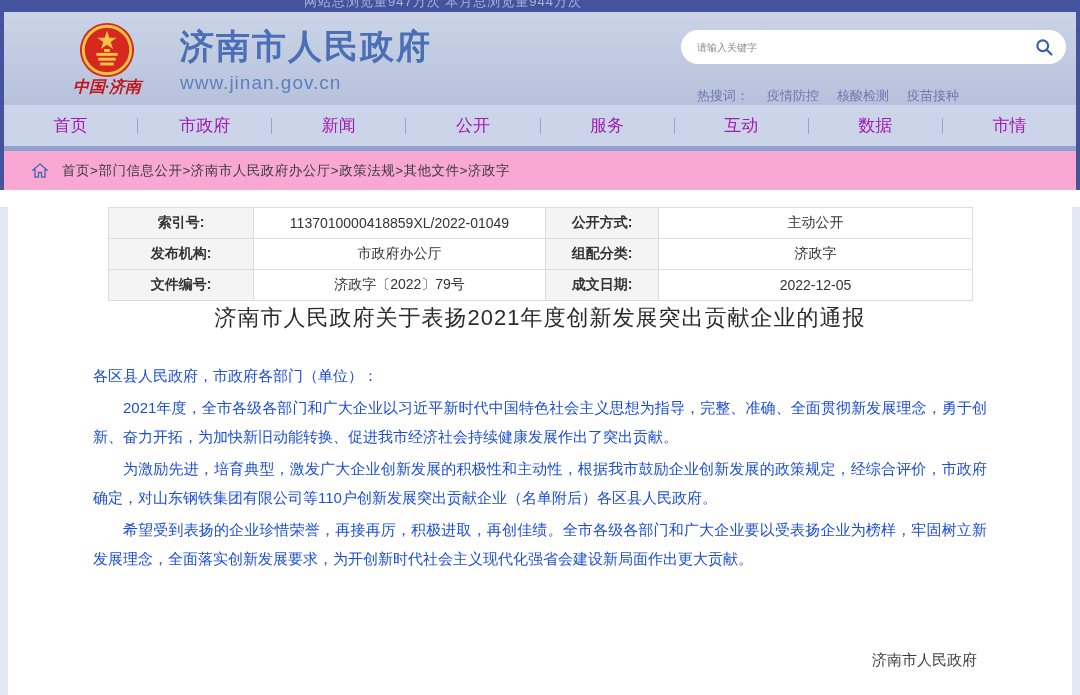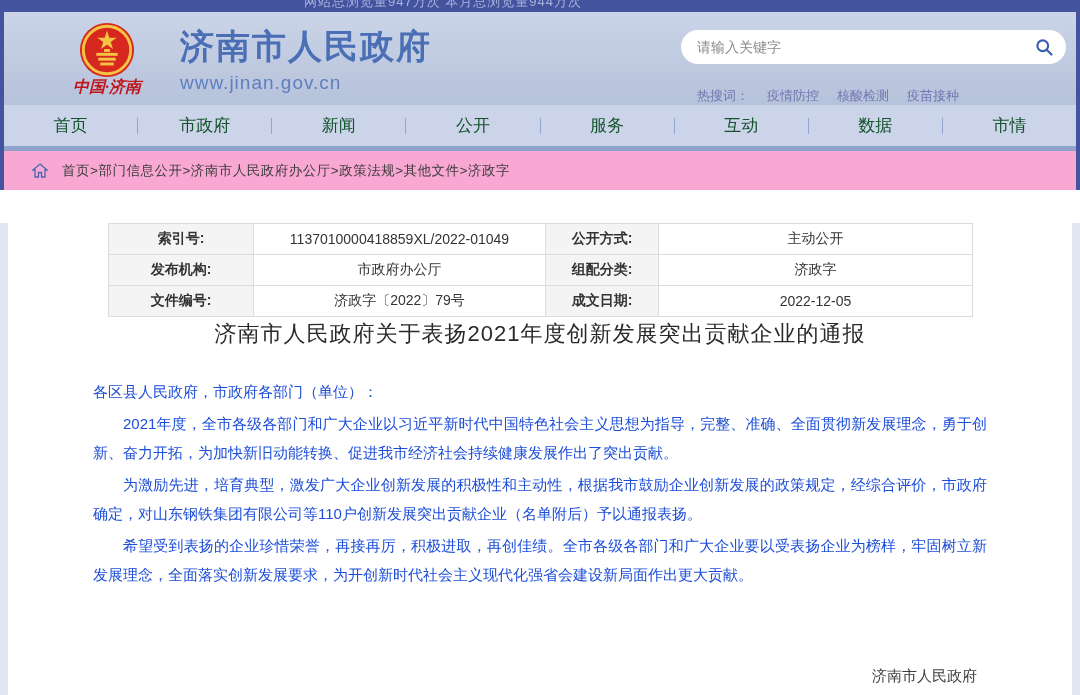--- a/index.html
+++ b/index.html
@@ -21,47 +21,47 @@
   .logo-caption { font-family:"Liberation Serif","DejaVu Serif",serif;
     font-weight:bold; font-style:italic; color:#c0161d; font-size:16px;
     white-space:nowrap; margin-top:-2px; }
   .title-block { margin-left:18px; }
   .site-name { font-size:34px; font-weight:bold; color:#4a6fb5; letter-spacing:2px; }
   .site-url { font-size:19px; color:#5c7fc0; margin-top:2px; letter-spacing:1px; }
 
   .search-block { position:absolute; right:10px; top:18px; width:385px; }
   .search-pill { display:flex; align-items:center; background:#ffffff;
     border-radius:17px; height:34px; padding:0 12px 0 16px; }
-  .search-input { flex:1; border:none; outline:none; font-size:14px; color:#333;
+  .search-input { flex:1; border:none; outline:none; font-size:10px; color:#333;
     background:transparent; font-family:inherit; }
   .search-input::placeholder { color:#8a8a8a; }
   .search-icon { width:20px; height:20px; flex:0 0 auto; cursor:pointer; }
   .hot-row { margin-top:23px; padding-left:16px; font-size:13px; color:#7076b0;
     display:flex; gap:18px; }
   .hot-label { color:#7076b0; }
   .hot-term { color:#7076b0; cursor:pointer; }
 
   
   .nav { height:41px; background:#ccd4e9; display:flex; align-items:center; }
-  .nav-item { flex:1; text-align:center; font-size:17px; color:#14532d; cursor:pointer; }
+  .nav-item { flex:1; text-align:center; font-size:17px; color:#a21caf; cursor:pointer; }
   .nav-sep { width:1px; height:16px; background:#94a5d2; }
 
   .nav-underline { height:5px; background:#8fa3cd; }
 
   
   .breadcrumb { height:39px; background:#f9a8d4; display:flex; align-items:center;
     padding-left:28px; }
   .home-icon { width:16px; height:15px; margin-right:14px; }
   .crumb-text { font-size:13.5px; color:#3c3c3c; letter-spacing:0.5px; }
 
   
   .content { height:505px; background:#ffffff;
     border-left:8px solid #e2e7f4; border-right:8px solid #e2e7f4; }
 
-  table.doc-info { border-collapse:collapse; margin:33px 0 0 100px;
+  table.doc-info { border-collapse:collapse; margin:17px 0 0 100px;
     width:864px; table-layout:fixed; }
   .doc-info td { border:1px solid #dcdcdc; height:31px; text-align:center;
     font-size:14px; color:#333333; }
   .doc-info td.lbl { background:#f4f4f4; font-weight:bold; }
   .doc-info td.val { background:#ffffff; }
   .c1 { width:145px; } .c2 { width:292px; } .c3 { width:113px; } .c4 { width:314px; }
 
   .doc-title { margin-top:2px; text-align:center; font-size:22px;
     font-weight:400; color:#2a2a2a; letter-spacing:1px; }
 
@@ -167,18 +167,18 @@
       <td class="val c4">2022-12-05</td>
     </tr>
   </tbody>
     </table>
 
   <div class="doc-title">济南市人民政府关于表扬2021年度创新发展突出贡献企业的通报</div>
 
   <div class="doc-body">
     <p>各区县人民政府，市政府各部门（单位）：</p>
     <p class="indent">2021年度，全市各级各部门和广大企业以习近平新时代中国特色社会主义思想为指导，完整、准确、全面贯彻新发展理念，勇于创新、奋力开拓，为加快新旧动能转换、促进我市经济社会持续健康发展作出了突出贡献。</p>
-    <p class="indent">为激励先进，培育典型，激发广大企业创新发展的积极性和主动性，根据我市鼓励企业创新发展的政策规定，经综合评价，市政府确定，对山东钢铁集团有限公司等110户创新发展突出贡献企业（名单附后）予以通报表扬。</p>
+    <p class="indent">为激励先进，培育典型，激发广大企业创新发展的积极性和主动性，根据我市鼓励企业创新发展的政策规定，经综合评价，市政府确定，对山东钢铁集团有限公司等110户创新发展突出贡献企业（名单附后）各区县人民政府。</p>
     <p class="indent">希望受到表扬的企业珍惜荣誉，再接再厉，积极进取，再创佳绩。全市各级各部门和广大企业要以受表扬企业为榜样，牢固树立新发展理念，全面落实创新发展要求，为开创新时代社会主义现代化强省会建设新局面作出更大贡献。</p>
   </div>
 
   <div class="signature">济南市人民政府</div>
 </div>
 
 </body></html>

